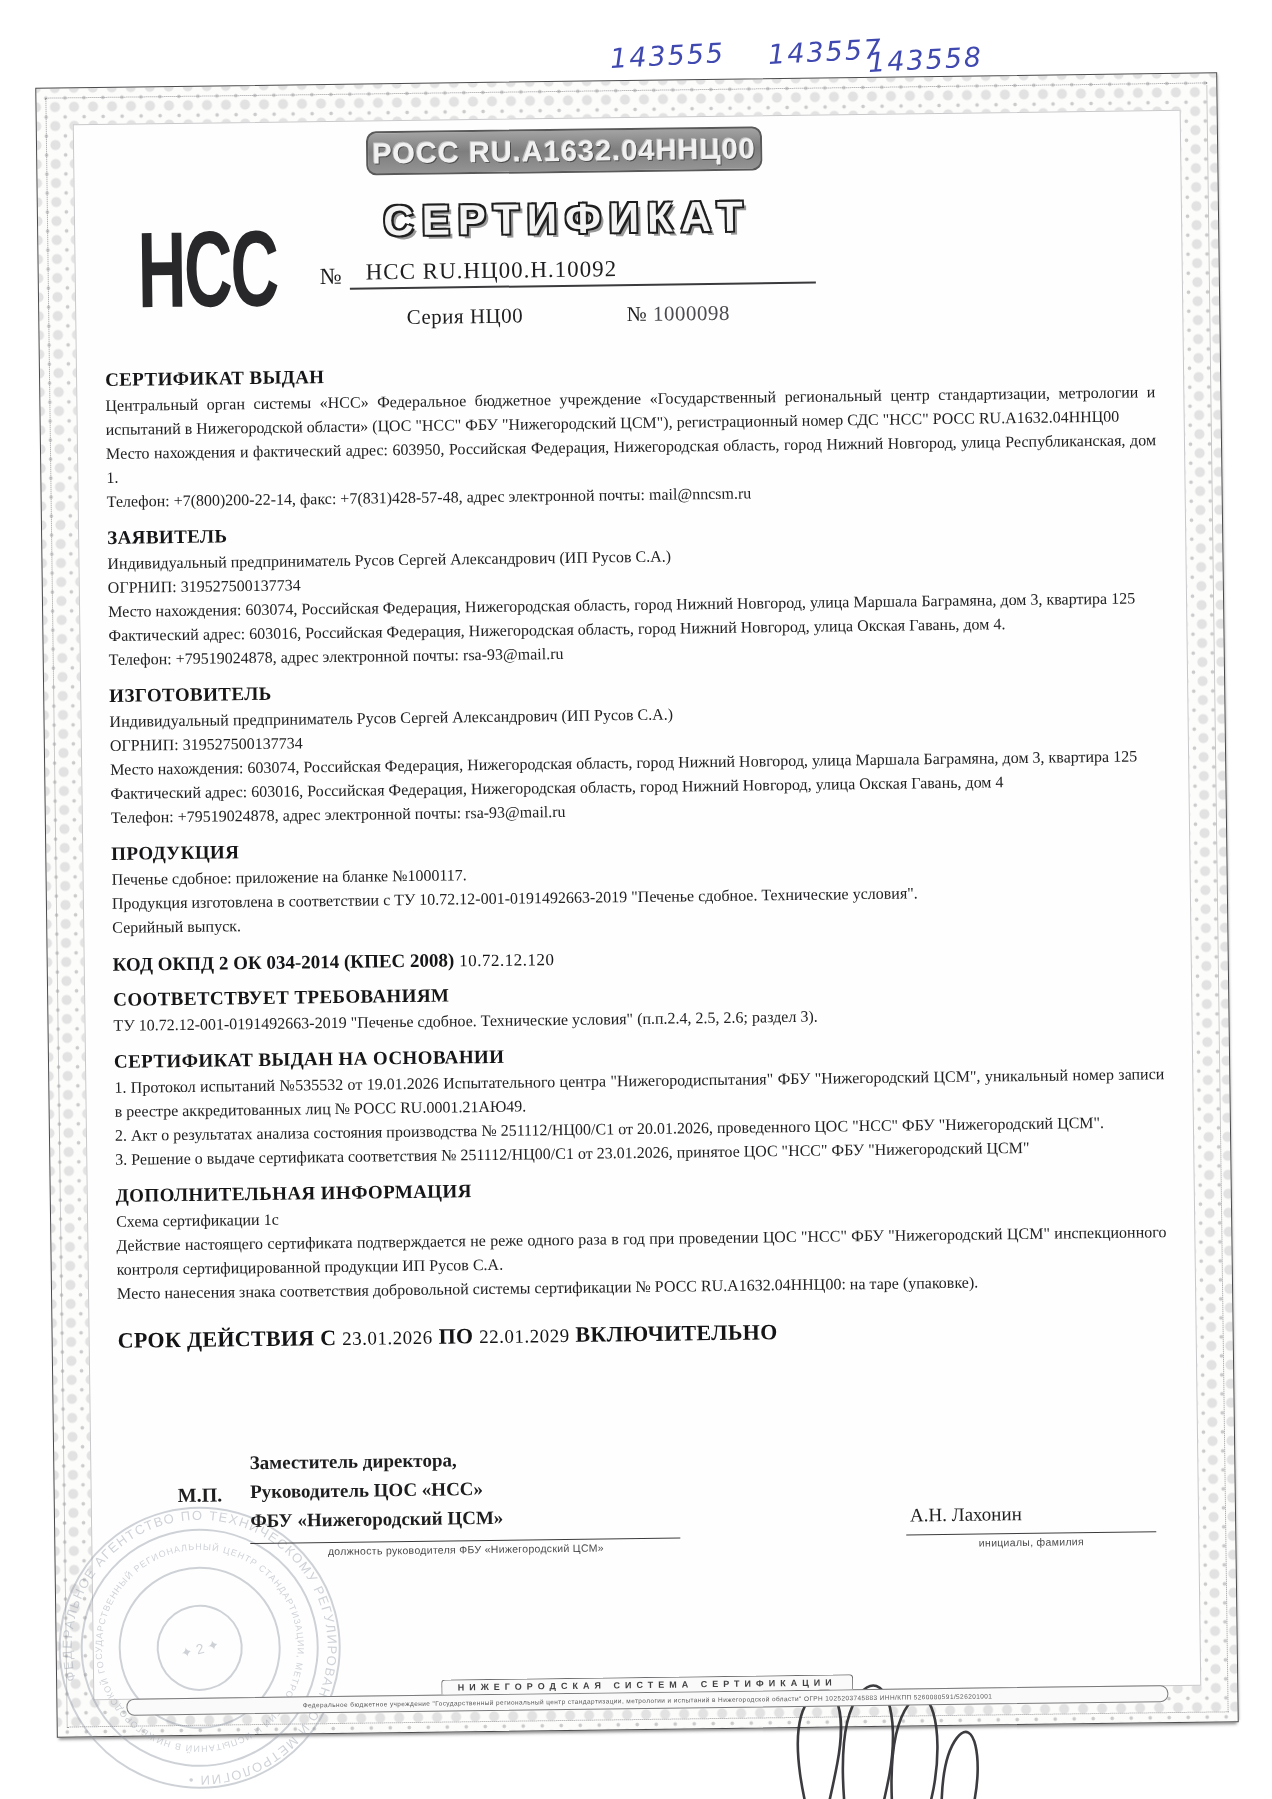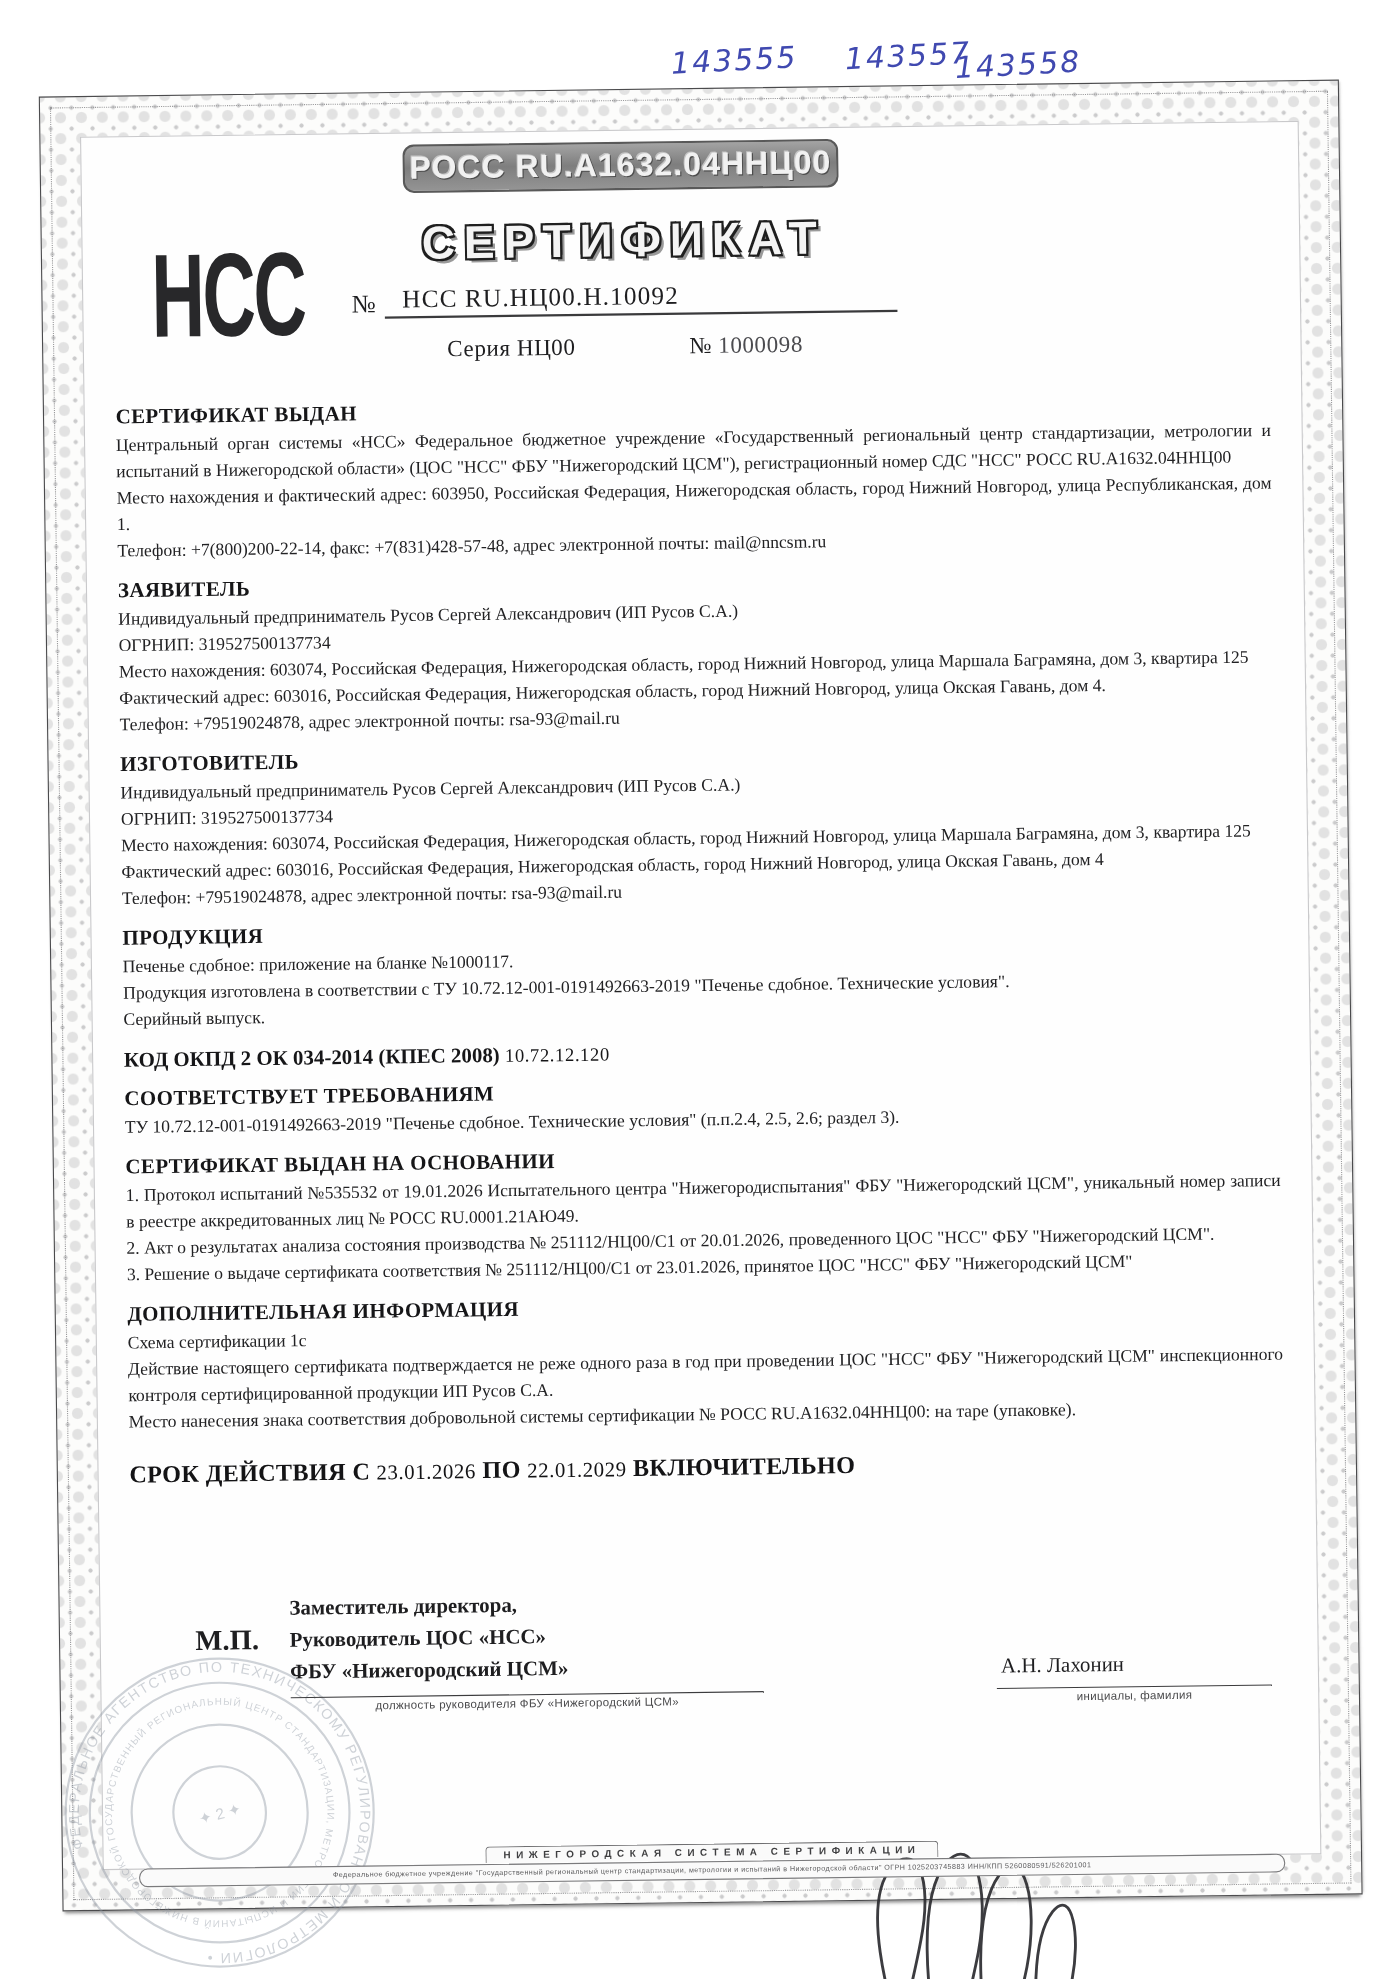--- a/index.html
+++ b/index.html
@@ -73,21 +73,21 @@
     font-size:16px;line-height:24px;margin:0;text-align:justify;color:#222224;
   }
   .okpd-line{font-size:19px;font-weight:bold;margin:14px 0 3px 0;color:#161618;}
   .okpd-line .code-val{font-weight:normal;font-size:17px;letter-spacing:.5px;}
   .validity{margin-top:22px;font-size:22px;font-weight:bold;color:#141416;letter-spacing:.3px;}
   .validity .date{font-weight:normal;font-size:19px;letter-spacing:.5px;}
   
   .footer-row{
     display:flex;align-items:flex-end;margin-top:96px;position:relative;z-index:2;
   }
-  .mp{font-size:26px;font-weight:bold;margin:0 28px 52px 58px;}
+  .mp{font-size:20px;font-weight:bold;margin:0 28px 52px 58px;}
   .position-block{width:430px;}
   .position-block .lines{font-size:19px;font-weight:bold;line-height:29px;}
   .sig-line{border-top:1.5px solid #3c3c3e;margin-top:8px;text-align:center;}
   .caption{
     font-family:"Liberation Sans",sans-serif;font-size:10.5px;color:#4a4a4c;
     padding-top:2px;letter-spacing:.3px;
   }
   .spacer{flex:1;}
   .name-block{width:250px;margin-right:14px;}
   .name-block .name{font-size:19px;text-align:left;padding-left:4px;margin-bottom:4px;}

